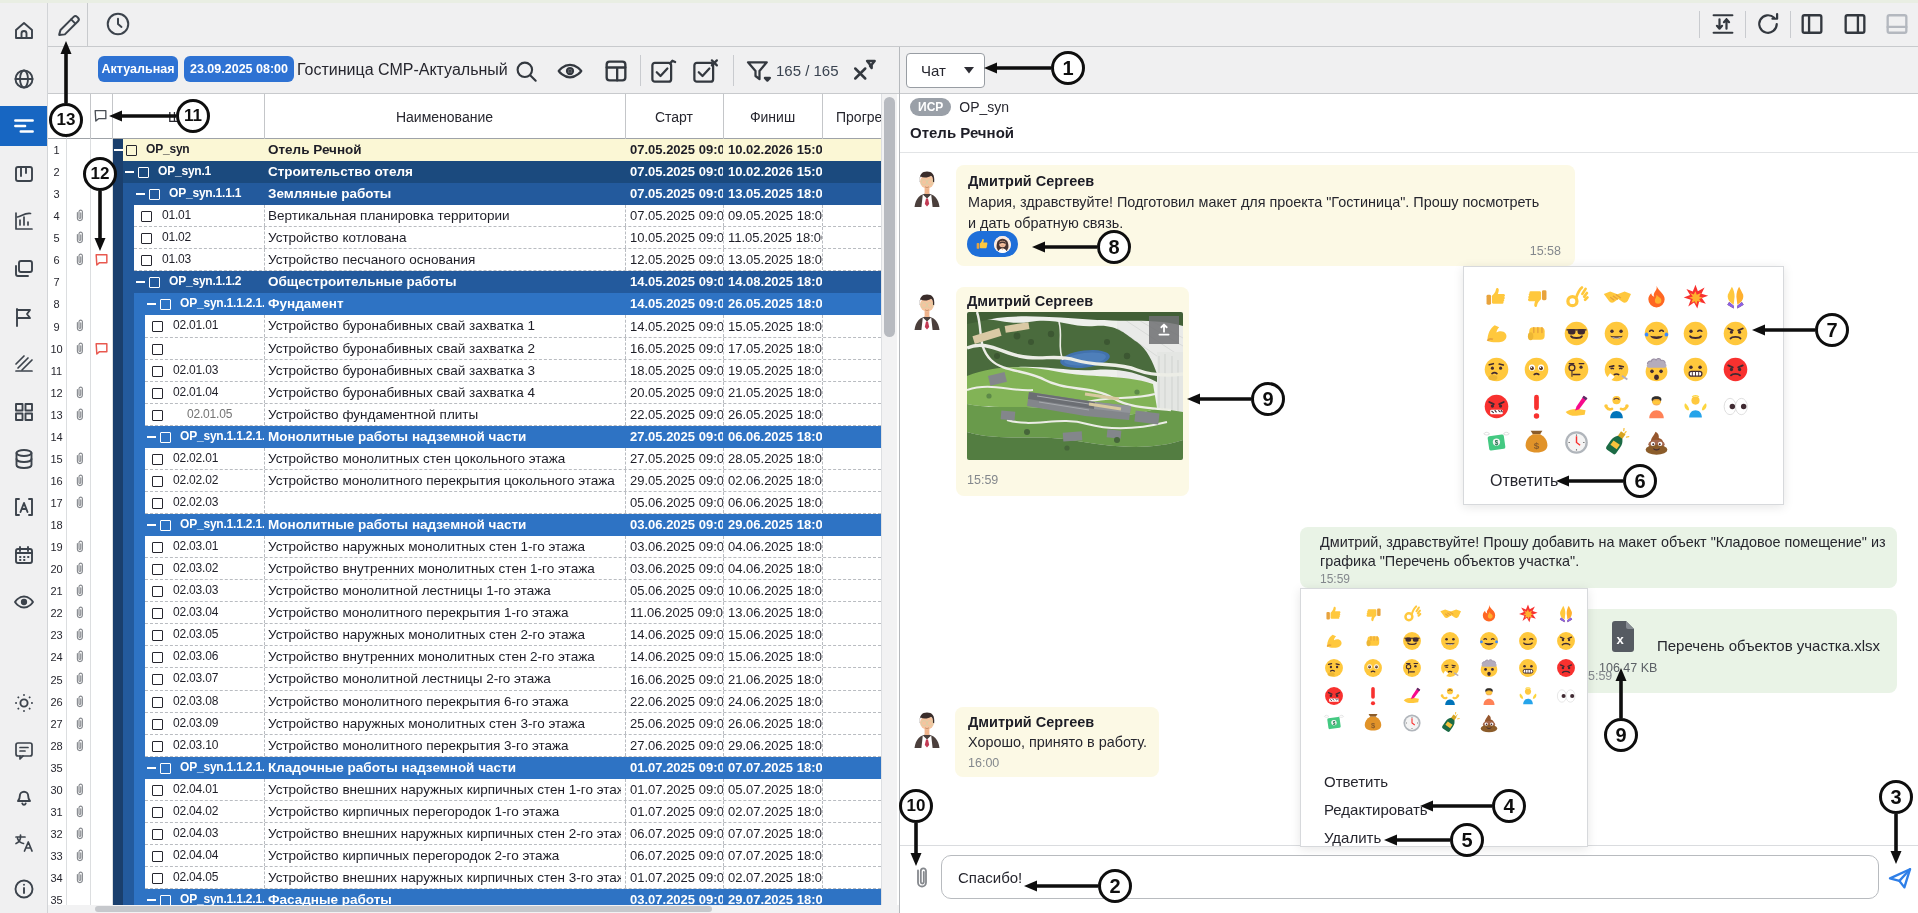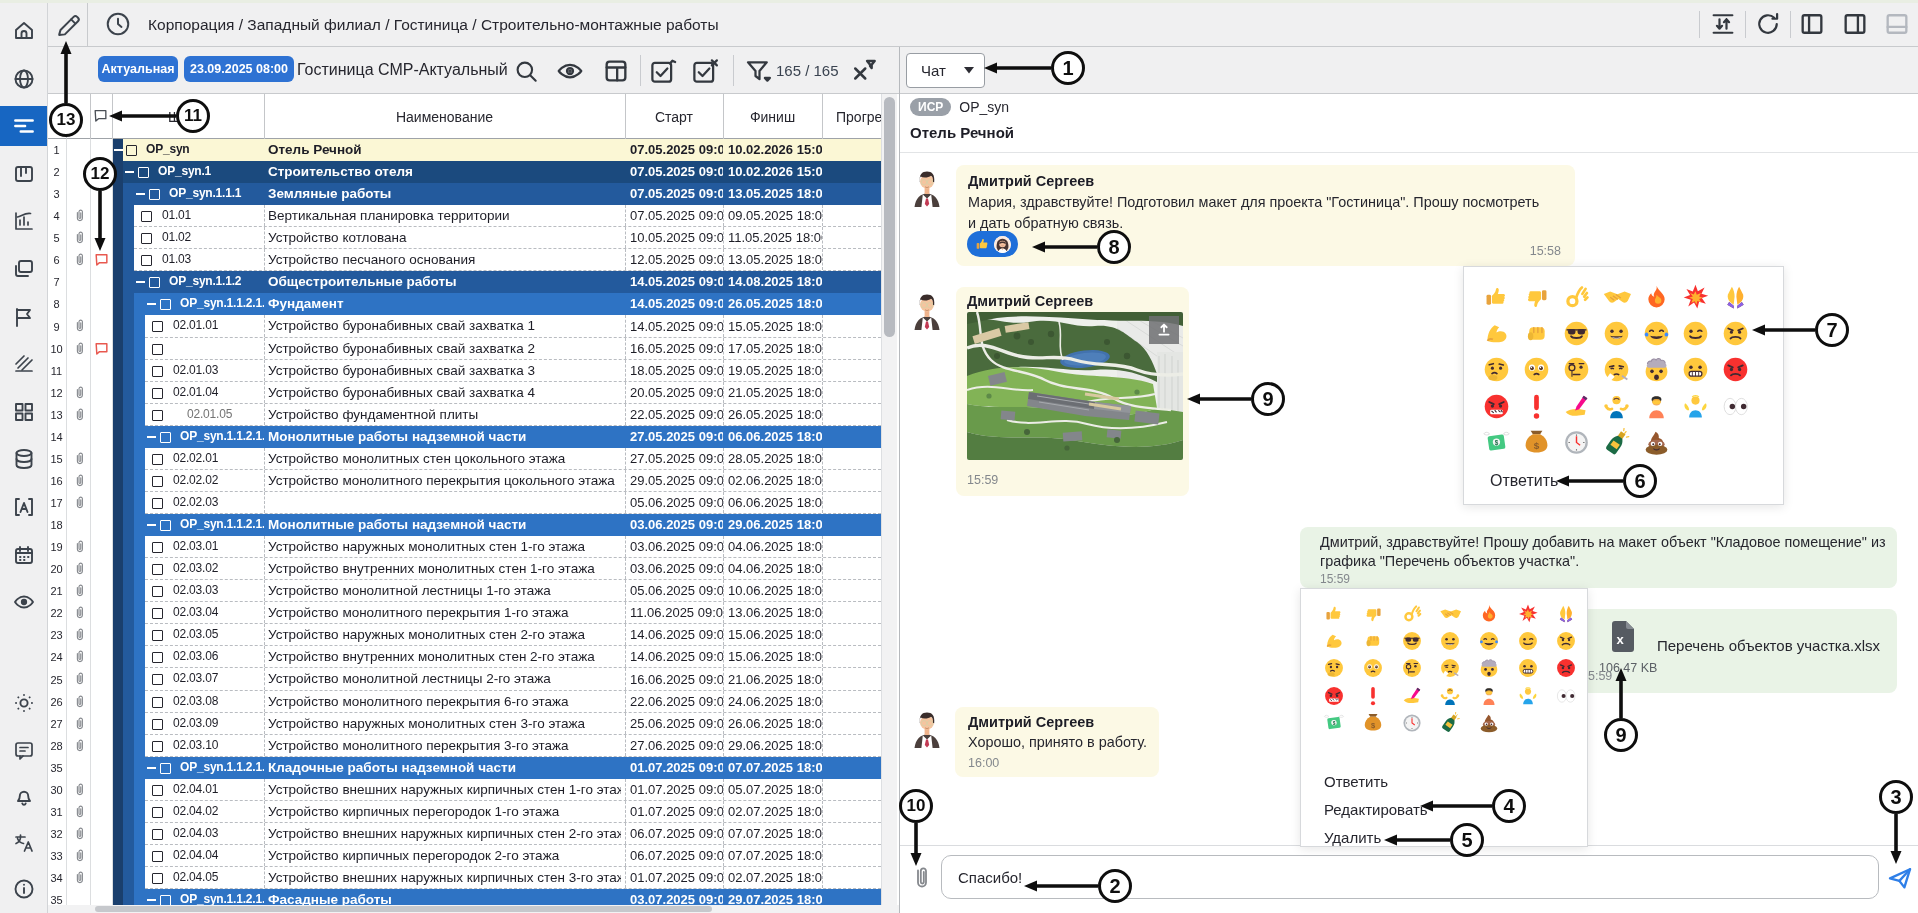--- a/index.html
+++ b/index.html
@@ -230,21 +230,20 @@
       </span>
     </div>
   <div class="abs ic" style="left:103px;top:9px;width:30px;height:30px;">
       <span class="ic">
         <svg width="28" height="28" viewBox="0 0 24 24" fill="none" stroke="#3c434c" stroke-width="1.7" stroke-linecap="round" stroke-linejoin="round">
           <circle cx="12" cy="12" r="8.8"></circle>
           <path d="M12 7.5V12l3 2.5"></path>
         </svg>
       </span>
     </div>
-  <div id="breadcrumb" class="abs">Корпорация / Западный филиал / Гостиница / Строительно-монтажные работы</div>
   <div class="abs tb-divider" style="left:1699px;"></div>
   <div class="abs ic" style="left:1706px;top:8px;width:34px;height:32px;">
       <span class="ic">
         <svg width="28" height="28" viewBox="0 0 24 24" fill="none" stroke="#33383f" stroke-width="1.9" stroke-linecap="round" stroke-linejoin="round">
           <path d="M4 4.5h16M4 19.5h16"></path>
           <path d="M9 8v8M9 16l-2.2-2.4M9 16l2.2-2.4"></path>
           <path d="M15 16V8M15 8l-2.2 2.4M15 8l2.2 2.4"></path>
         </svg>
       </span>
     </div>

